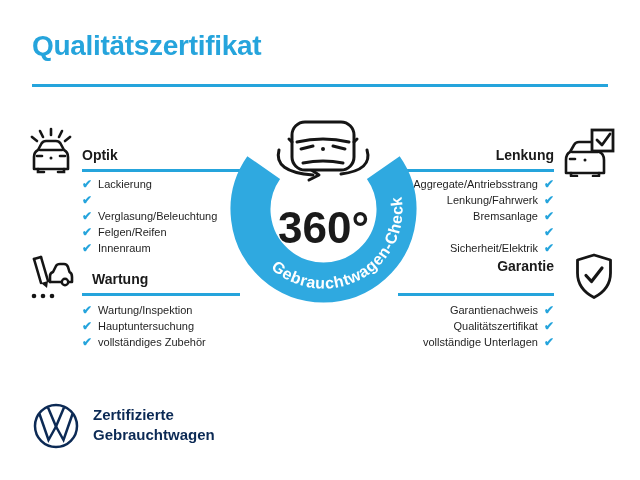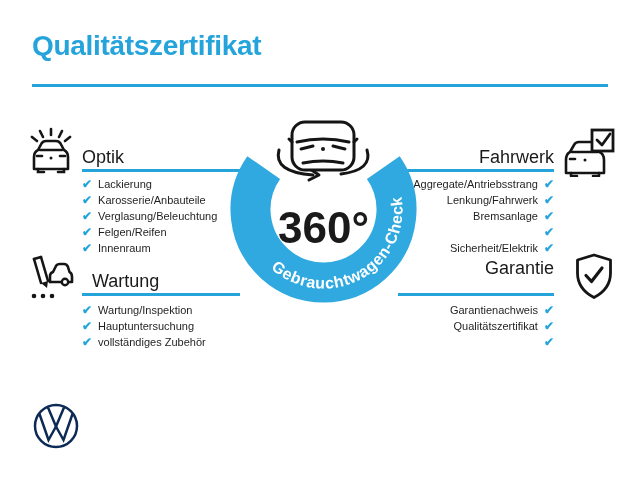--- a/index.html
+++ b/index.html
@@ -6,21 +6,21 @@
   .stage{
     position:relative;width:636px;height:480px;background:#fff;overflow:hidden;
     font-family:"Liberation Sans", sans-serif;color:var(--dark);
   }
   .title{
     position:absolute;left:32px;top:30px;font-size:28px;font-weight:bold;
     color:var(--accent);letter-spacing:-0.3px;
   }
   .title-rule{position:absolute;left:32px;top:84px;width:576px;height:3px;background:var(--accent);}
   .sec-header{
-    position:absolute;font-size:18px;font-weight:normal;color:var(--dark);white-space:nowrap;
+    position:absolute;font-size:14px;font-weight:bold;color:var(--dark);white-space:nowrap;
   }
   .sec-rule{position:absolute;height:2.5px;background:var(--accent);}
   .list{position:absolute;display:flex;flex-direction:column;}
   .row{display:flex;align-items:center;height:16.1px;font-size:11px;color:#1f1f1f;white-space:nowrap;}
   .row .chk{color:var(--accent);font-weight:bold;font-size:12px;line-height:1;}
   .row.l .chk{margin-right:6px;}
   .row.r{justify-content:flex-end;margin-left:28px;}
   .row.r .chk{margin-left:6px;}
   .icon{position:absolute;}
   .footer-text{
@@ -55,21 +55,20 @@
   </svg>
   <div class="sec-header" style="left:82px;top:147px">Optik</div>
   <div class="sec-rule" style="left:82px;top:169px;width:158px"></div>
   <div class="list" style="left:82px;top:176px">
     <div class="row l">
         <span class="chk">✔</span>
         <span>Lackierung</span>
       </div>
     <div class="row l">
         <span class="chk">✔</span>
-        <span>Karosserie/Anbauteile</span>
       </div>
     <div class="row l">
         <span class="chk">✔</span>
         <span>Verglasung/Beleuchtung</span>
       </div>
     <div class="row l">
         <span class="chk">✔</span>
         <span>Felgen/Reifen</span>
       </div>
     <div class="row l">
@@ -114,21 +113,21 @@
       <path d="M5 46 V33 Q5 27 9 25 L13 18 Q14.5 15 18 15 H30 Q33.5 15 35 18 L38.5 25 Q43 27 43 33 V46 H5 Z"></path>
       <path d="M11 25 H37"></path>
         <path d="M9 32 h5"></path>
       <path d="M10 46 v3 h6"></path>
         <path d="M38 46 v3 h-6"></path>
     </g>
     <circle cx="24" cy="33" r="1.5" fill="#151515"></circle>
     <rect x="31" y="3" width="21" height="21" fill="#fff" stroke="#151515" stroke-width="2.8"></rect>
     <path d="M36 13 L41 18 L49 7" fill="none" stroke="#151515" stroke-width="2.8" stroke-linecap="round" stroke-linejoin="round"></path>
   </svg>
-  <div class="sec-header" style="right:82px;top:147px;text-align:right">Fahrwerk</div>
+  <div class="sec-header" style="right:82px;top:147px;text-align:right">Lenkung</div>
   <div class="sec-rule" style="right:82px;top:169px;width:156px"></div>
   <div class="list" style="right:82px;top:176px;align-items:flex-end">
     <div class="row r">
         <span>Aggregate/Antriebsstrang</span>
         <span class="chk">✔</span>
       </div>
     <div class="row r">
         <span>Lenkung/Fahrwerk</span>
         <span class="chk">✔</span>
       </div>
@@ -154,20 +153,21 @@
   <div class="list" style="right:82px;top:302px;align-items:flex-end">
     <div class="row r">
         <span>Garantienachweis</span>
         <span class="chk">✔</span>
       </div>
     <div class="row r">
         <span>Qualitätszertifikat</span>
         <span class="chk">✔</span>
       </div>
     <div class="row r">
+        <span>vollständige Unterlagen</span>
         <span class="chk">✔</span>
       </div>
   </div>
 
   <svg class="icon" style="left:223px;top:108px" width="200" height="205" viewBox="0 0 200 205">
     <defs>
       <path id="ringTextPath" d="M 24.2 121.9 A 79 79 0 1 0 165.2 56.2" fill="none"></path>
     </defs>
 
     <path d="M 40.7 59.6 A 73 73 0 1 0 160.3 59.6" fill="none" stroke="var(--ring)" stroke-width="40"></path>
@@ -193,14 +193,18 @@
     <circle cx="100" cy="41" r="2" fill="#151515"></circle>
   </svg>
 
   <svg class="icon" style="left:31px;top:401px" width="50" height="50" viewBox="0 0 50 50">
     <g fill="none" stroke="var(--navy)" stroke-width="2.5">
       <circle cx="25" cy="25" r="21"></circle>
       <path d="M17 6.5 L25 25.5 L33 6.5"></path>
       <path d="M8.5 13 L17.5 39 L25 25.5 L32.5 39 L41.5 13"></path>
     </g>
   </svg>
+  <div class="footer-text">
+    <div>Zertifizierte</div>
+    <div>Gebrauchtwagen</div>
+  </div>
 
 </div>
 
 </body></html>

